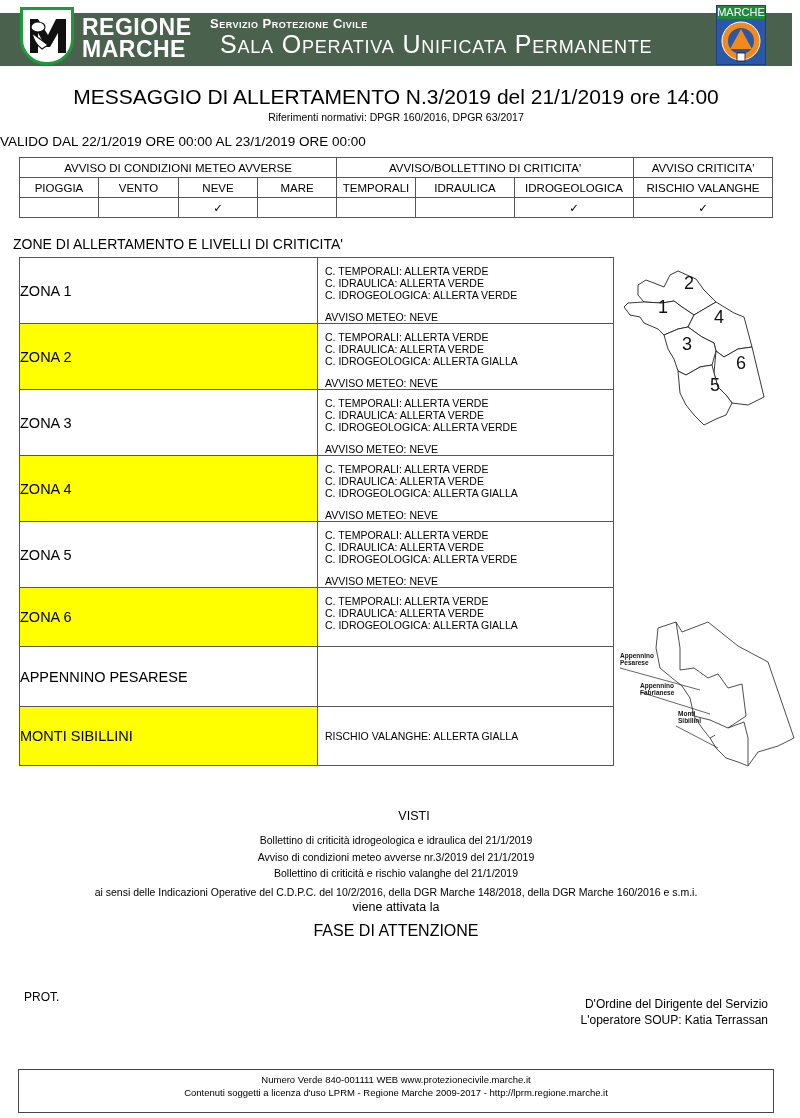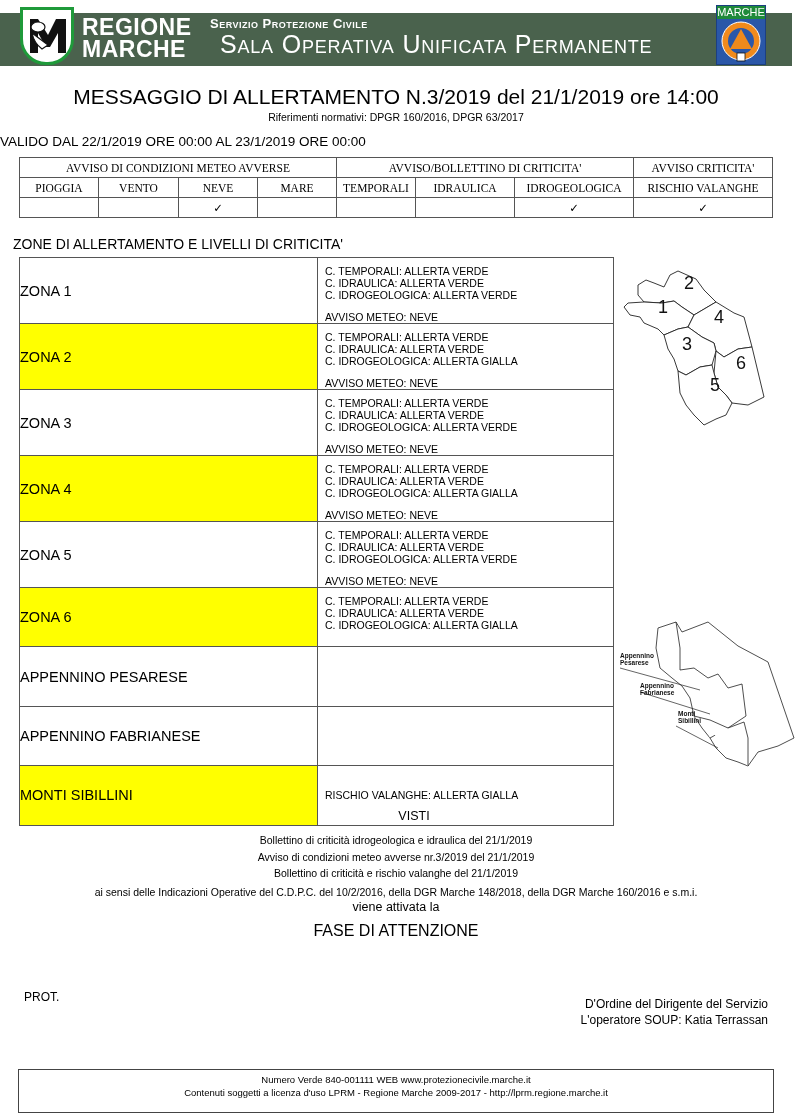--- a/index.html
+++ b/index.html
@@ -18,21 +18,21 @@
   .pc-logo .pc-top { position: absolute; left: 0; top: 0; width: 48px; height: 13px; background: #1f8a3a; color: #fff; font-size: 11px; text-align: center; line-height: 13px; }
   .pc-logo svg { position: absolute; left: 3px; top: 14px; }
 
   
   .title { position: absolute; left: 0; top: 85px; width: 792px; text-align: center; font-size: 21px; }
   .refs { position: absolute; left: 0; top: 111px; width: 792px; text-align: center; font-size: 10.5px; }
   .valid { position: absolute; left: 0; top: 134px; width: 792px; text-align: left; font-size: 13.5px; }
 
   
   table.avvisi { position: absolute; left: 19px; top: 157px; width: 754px; border-collapse: collapse; font-size: 11.5px; }
-  table.avvisi td { border: 1px solid #555; text-align: center; height: 20px; padding: 0; font-family: Liberation Serif, serif; }
+  table.avvisi td { border: 1px solid #555; text-align: center; height: 20px; padding: 0; }
 
   .section-title { position: absolute; left: 13px; top: 236px; font-size: 14px; }
 
   
   table.zones { position: absolute; left: 19px; top: 257px; width: 595px; border-collapse: collapse; }
   table.zones td { border: 1px solid #555; height: 59.4px; padding: 0; vertical-align: middle; }
   table.zones td.zname { width: 298px; text-align: left; font-size: 14.5px; }
   table.zones td.zname.yellow { background: #ffff00; }
   table.zones td.zdetail { padding-left: 7px; font-size: 10.5px; line-height: 12px; vertical-align: top; padding-top: 7px; }
   table.zones td.zdetail .meteo { margin-top: 10px; }
@@ -168,24 +168,20 @@
       <div>C. TEMPORALI:  ALLERTA VERDE</div>
       <div>C. IDRAULICA:  ALLERTA VERDE</div>
       <div>C. IDROGEOLOGICA:  ALLERTA GIALLA</div>
     </td>
   </tr>
   <tr>
     <td class="zname">APPENNINO PESARESE</td>
     <td class="zdetail"></td>
   </tr>
   <tr>
-    <td class="zname">APPENNINO FABRIANESE</td>
-    <td class="zdetail"></td>
-  </tr>
-  <tr>
     <td class="zname yellow">MONTI SIBILLINI</td>
     <td class="zdetail single">
       <div>RISCHIO VALANGHE:  ALLERTA GIALLA</div>
     </td>
   </tr>
 </tbody>
   </table>
 
 <svg class="map1" width="160" height="180" viewBox="0 0 160 180">
   <g fill="#fff" stroke="#222" stroke-width="0.9">

